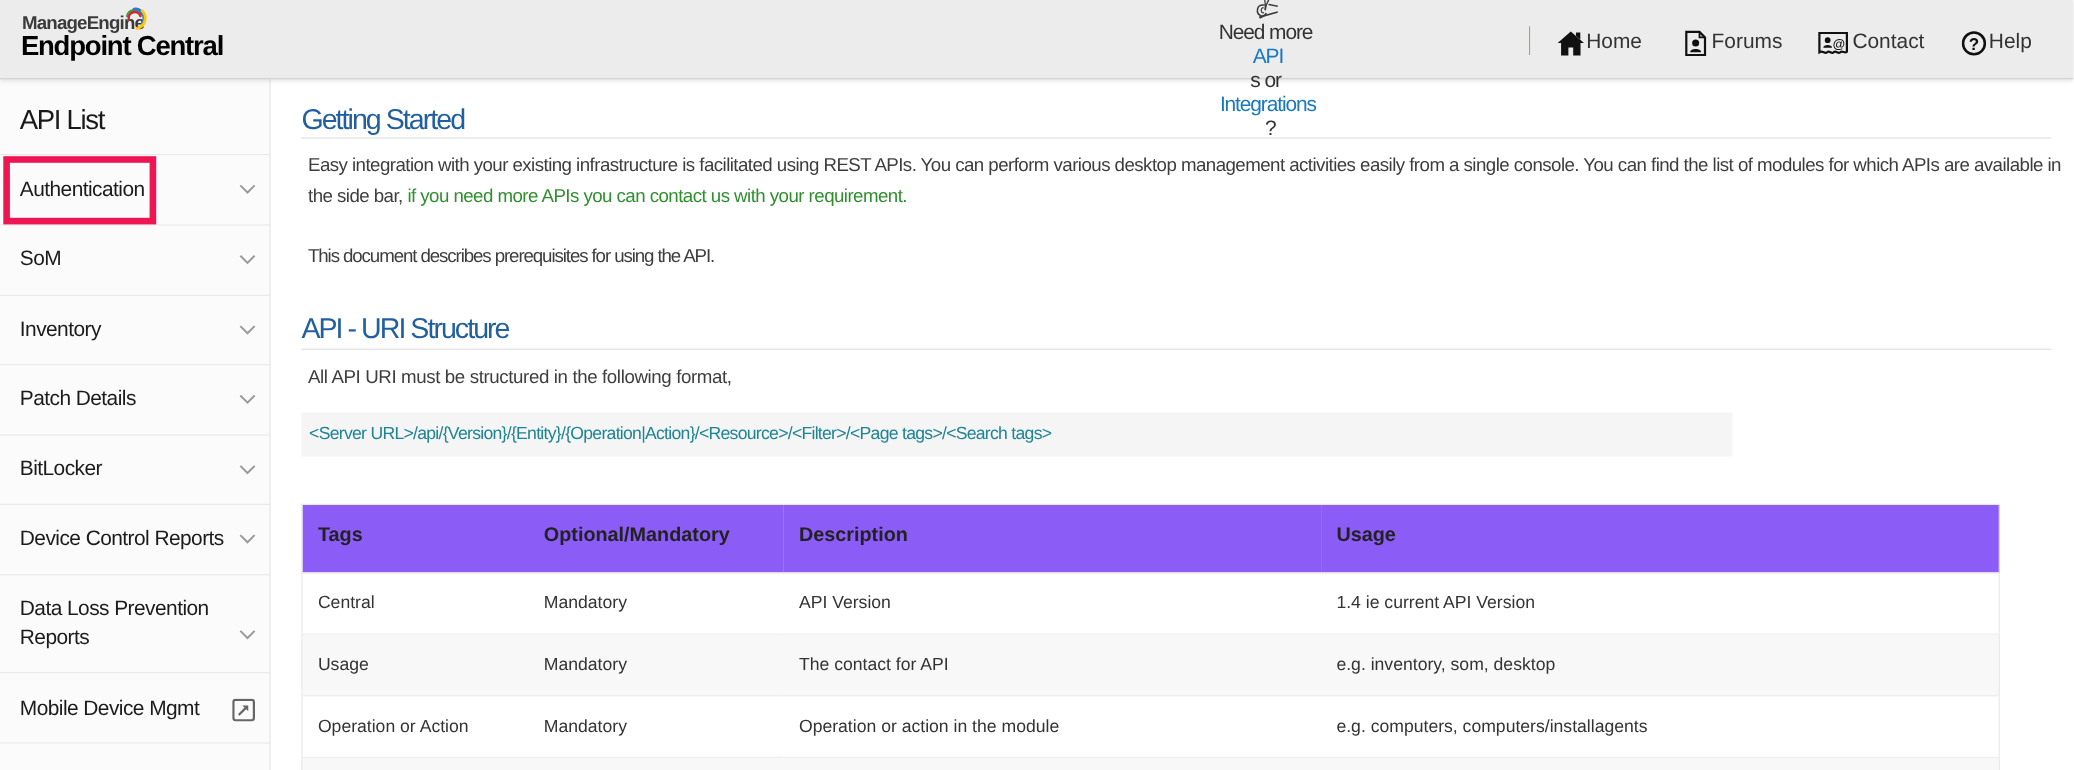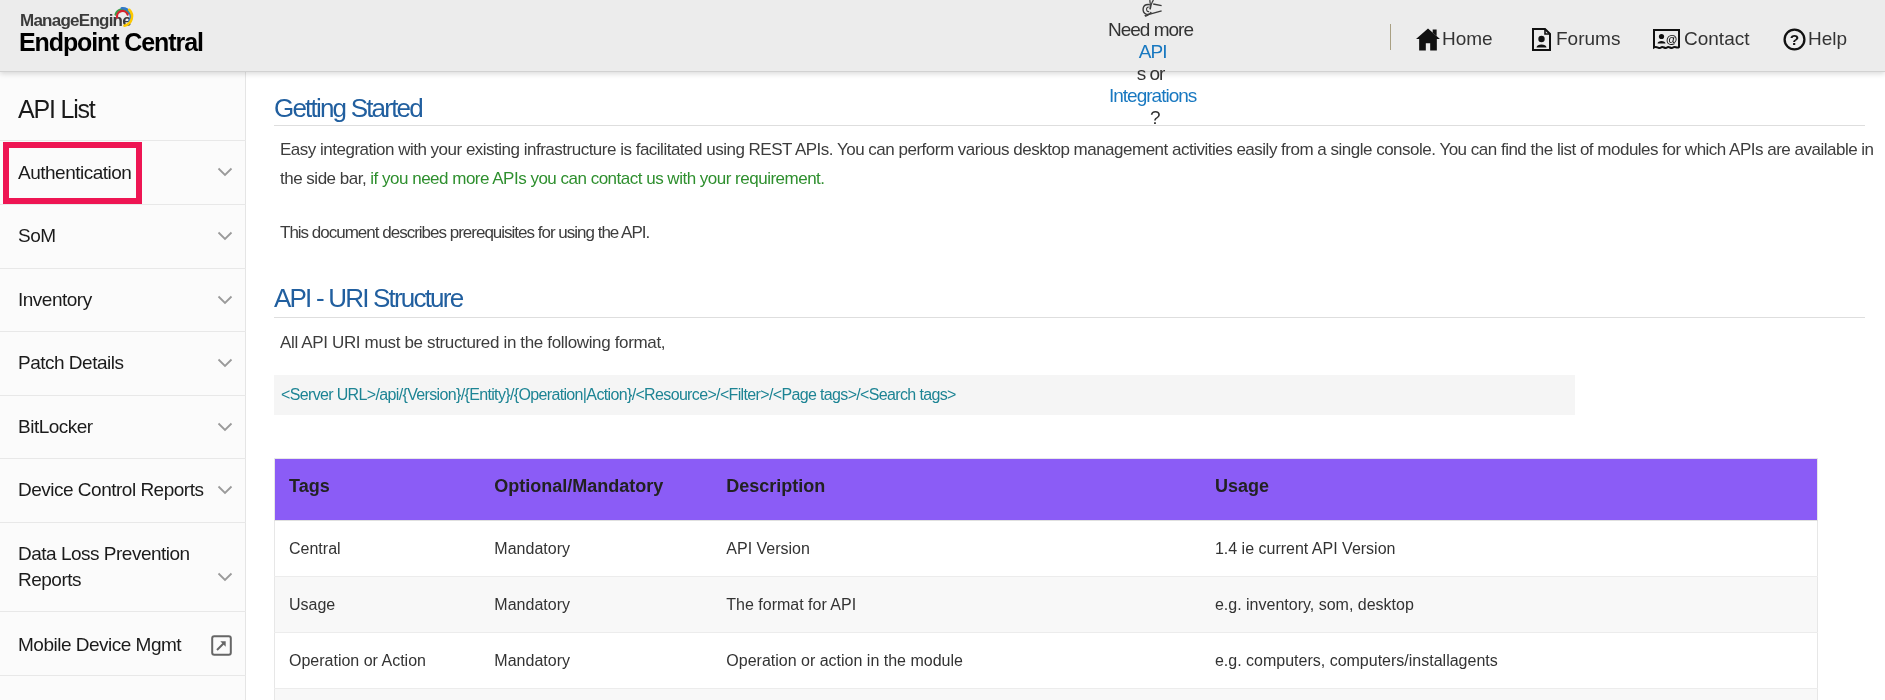--- a/index.html
+++ b/index.html
@@ -193,21 +193,21 @@
           </tr>
       <tr>
             <td>Central</td>
             <td>Mandatory</td>
             <td>API Version</td>
             <td>1.4 ie current API Version</td>
           </tr>
       <tr class="alt">
             <td>Usage</td>
             <td>Mandatory</td>
-            <td>The format for API</td>
+            <td>The contact for API</td>
             <td>e.g. inventory, som, desktop</td>
           </tr>
       <tr>
             <td>Operation or Action</td>
             <td>Mandatory</td>
             <td>Operation or action in the module</td>
             <td>e.g. computers, computers/installagents</td>
           </tr>
       <tr class="alt">
             <td style="height:56px;">&nbsp;</td>

